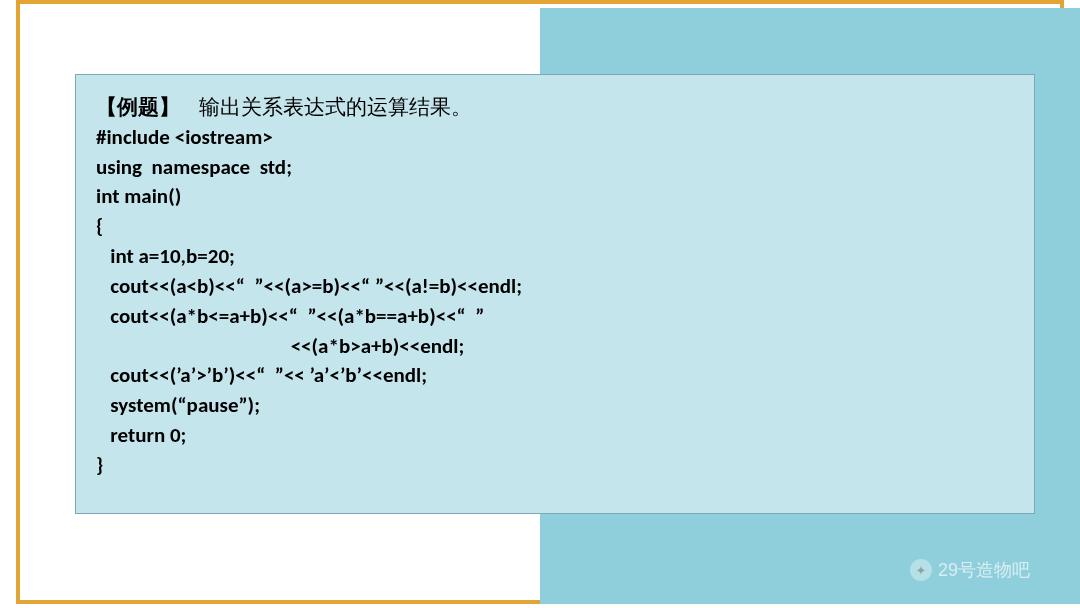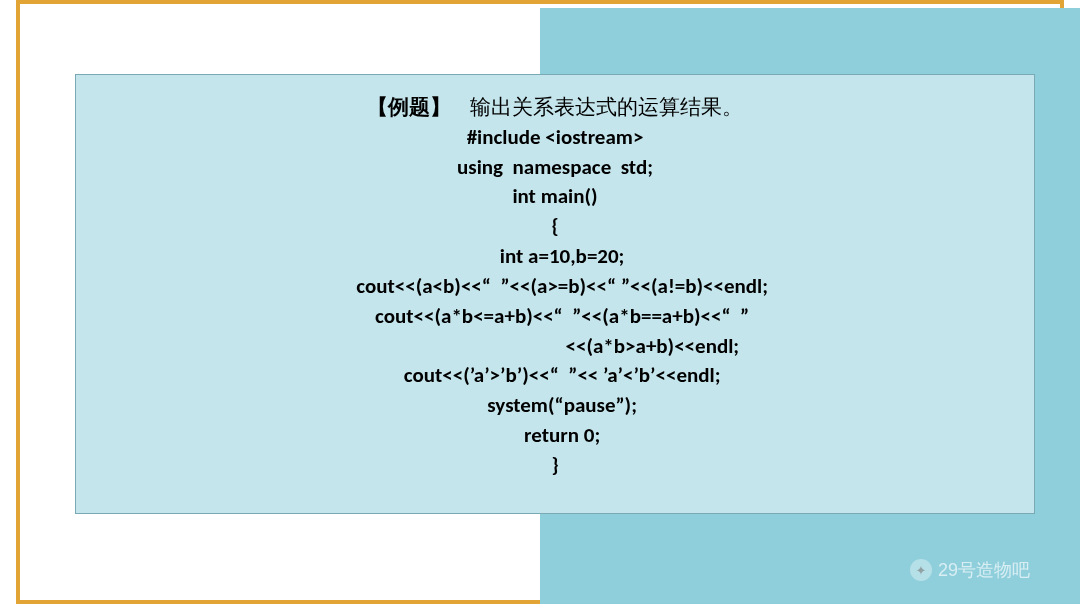--- a/index.html
+++ b/index.html
@@ -1,19 +1,18 @@
 <!DOCTYPE html>
 <html><head>
   <meta charset="utf-8">
   <style>
     * {
       margin: 0;
       padding: 0;
       box-sizing: border-box;
-      text-align: center;
     }
     body {
       width: 1080px;
       height: 608px;
       background: #fff;
       position: relative;
       font-family: "Microsoft YaHei", Arial, sans-serif;
     }
     .outer-frame {
       position: absolute;

